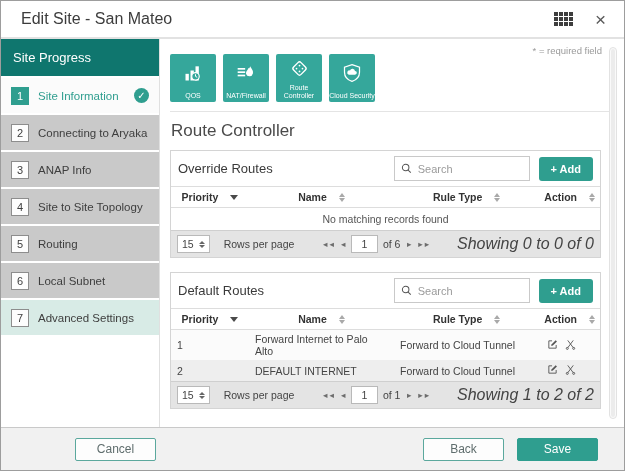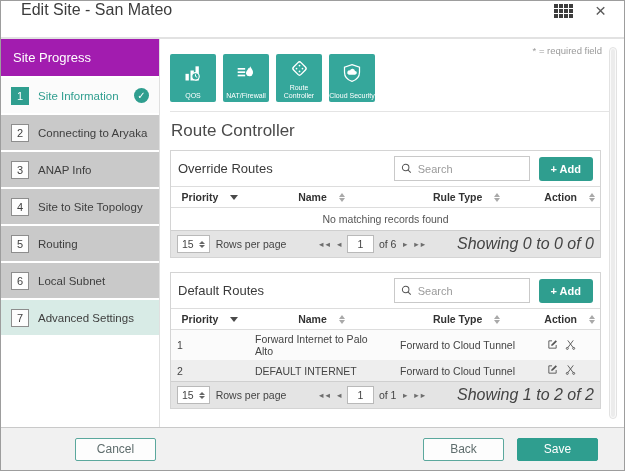--- a/index.html
+++ b/index.html
@@ -3,35 +3,35 @@
 <meta charset="utf-8">
 <style>
   * { margin:0; padding:0; box-sizing:border-box; }
   html,body { background:#ffffff; }
   body { font-family:"Liberation Sans","DejaVu Sans",sans-serif; color:#3e3e3e; }
 
   .dialog { width:625px; height:471px; border:1px solid #9d9d9d; background:#fff;
             display:flex; flex-direction:column; overflow:hidden; }
 
   
-  .titlebar { height:38px; flex:0 0 38px; display:flex; align-items:flex-start;
+  .titlebar { height:38px; flex:0 0 38px; display:flex; align-items:center;
               padding:0 18px 0 20px; border-bottom:2px solid #e2e2e2; background:#fff; }
   .title { font-size:16px; color:#3c3c3c; }
   .titlebar-right { margin-left:auto; display:flex; align-items:center; gap:22px; }
   .grid-icon { display:grid; grid-template-columns:repeat(4,4px); grid-auto-rows:4px;
                gap:1px; cursor:pointer; }
   .grid-icon span { background:#3d3d3d; }
   .close-icon { font-size:19px; color:#5a5a5a; line-height:1; cursor:pointer; }
 
   
   .main { flex:1; display:flex; min-height:0; }
 
   
   .sidebar { width:159px; flex:0 0 159px; background:#fff; border-right:1px solid #e0e0e0; }
-  .sidebar-header { height:37px; background:#a21caf; color:#fff; font-size:13px;
+  .sidebar-header { height:37px; background:#0f766e; color:#fff; font-size:13px;
                     display:flex; align-items:center; padding-left:12px; margin-bottom:2px; }
   .step { height:35px; margin-bottom:2px; background:#c9c9c9; display:flex;
           align-items:center; padding:0 10px; cursor:pointer; }
   .step .num { width:18px; height:18px; flex:0 0 18px; border:1px solid #8d8d8d;
                background:#fdfdfd; color:#3e3e3e; font-size:11px; display:flex;
                align-items:center; justify-content:center; margin-right:9px; }
   .step .lbl { font-size:11.5px; color:#3e3e3e;text-align:right; }
   .step.active { background:#fbfbfb; }
   .step.active .num { background:#2f9e8f; border-color:#2f9e8f; color:#fff; }
   .step.active .lbl { color:#2f9e8f; }
@@ -81,21 +81,21 @@
   .sort-both .dn { border-top:4px solid #a9a9a9; }
 
   tbody td { padding:3px 6px; color:#444; font-size:10.5px; }
   tbody tr.odd { background:#fbfbfb; }
   tbody tr.even { background:#eeeeee; }
   td.empty-msg { text-align:center; color:#555; padding:5px 0; border-bottom:0; }
   td.action-cell { white-space:nowrap; }
   .row-icon-btn { background:none; border:none; padding:0 2px; cursor:pointer; vertical-align:middle; }
 
   .panel-foot { background:#e4e4e4; border-top:1px solid #cfcfcf; display:flex;
-                align-items:center; padding:4px 6px; font-size:10.5px; color:#444; gap:6px; }
+                align-items:center; padding:4px 6px; font-size:10.5px; color:#444; gap:14px; }
   .rows-select { background:#fff; border:1px solid #b9b9b9; height:18px; display:flex;
                  align-items:center; padding:0 4px; gap:5px; cursor:pointer; }
   .spin { display:inline-flex; flex-direction:column; gap:1px; }
   .spin i { width:0; height:0; border-left:3px solid transparent;
             border-right:3px solid transparent; display:block; }
   .spin .up { border-bottom:3.5px solid #666; }
   .spin .dn { border-top:3.5px solid #666; }
   .pager { margin-left:auto; display:flex; align-items:center; gap:5px; }
   .pg-btn { font-size:7.5px; color:#6d6d6d; cursor:pointer; letter-spacing:-1px; }
   .page-input { width:27px; height:18px; border:1px solid #b9b9b9; text-align:center;

